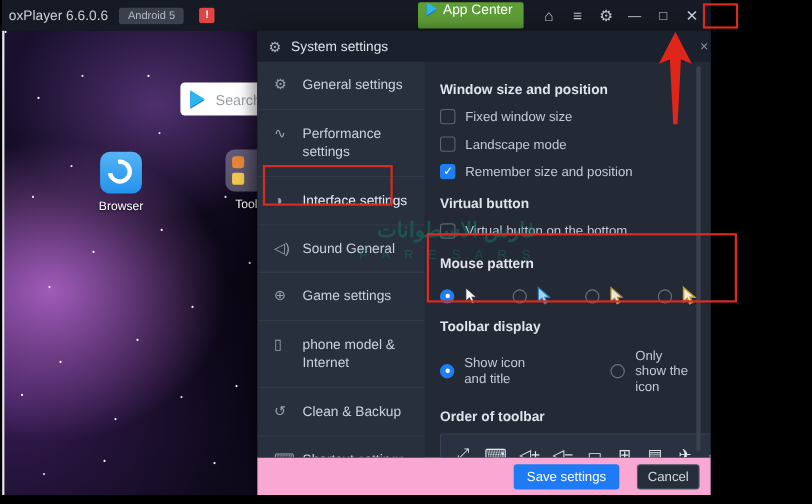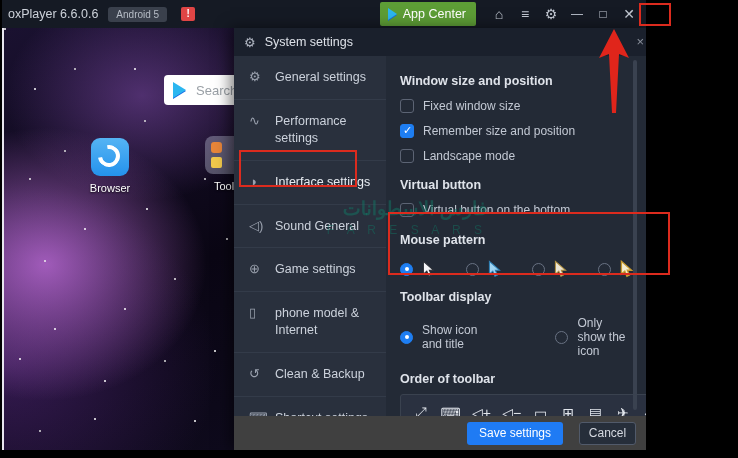--- a/index.html
+++ b/index.html
@@ -11,21 +11,21 @@
   .window { position:absolute; left:2px; top:0; right:4px; bottom:8px; background:#141924; }
 
   
   .titlebar { position:relative; height:28px; background:#151a24; display:flex; align-items:center; }
   .tb-title { color:#cdd2da; font-size:12.5px; margin-left:6px; white-space:nowrap; }
   .tb-badge { margin-left:10px; background:#3a404c; color:#b6bcc6; font-size:10px;
     padding:2px 8px; border-radius:3px; }
   .tb-alert { margin-left:14px; width:14px; height:14px; background:#e04545; border-radius:2px;
     color:#fff; font-size:10px; font-weight:bold; text-align:center; line-height:14px; }
   .tb-right { position:absolute; right:4px; top:0; height:28px; display:flex; align-items:center; }
-  .appcenter { display:flex; align-items:center; gap:6px; background:#5d9d36; color:#fff;
+  .appcenter { display:flex; gap:6px; background:#5d9d36; color:#fff;
     font-size:12.5px; height:24px; padding:0 10px 0 8px; border-radius:2px; margin-right:10px; }
   .tb-ico { width:26px; height:24px; color:#c2c8d2; font-size:14px; display:flex;
     align-items:center; justify-content:center; }
   .tb-ico.small { font-size:12px; }
 
   
   .content { position:absolute; left:0; top:28px; right:0; bottom:0; }
   .desktop { position:absolute; left:0; top:0; width:232px; height:100%;
     border-left:2px solid #e8e6ef; overflow:hidden;
     background:
@@ -93,21 +93,21 @@
   .radio-row { display:flex; align-items:center; gap:9px; margin-top:12px; color:#c3c9d4; font-size:12px; }
   .radio-row .opt2 { margin-left:62px; display:flex; align-items:center; gap:9px; }
   .toolbar-box { margin-top:8px; width:326px; border:1px solid #3a424f; border-radius:3px;
     background:#2a3140; padding:9px 12px 8px 12px; }
   .tb-row { display:flex; align-items:center; color:#e2e6ec; }
   .tb-row1 { gap:0; justify-content:space-between; font-size:14px; }
   .tb-row2 { gap:19px; margin-top:9px; font-size:14px; }
   .tb-glyph { min-width:16px; text-align:center; }
 
   .dlg-footer { height:34px; display:flex; justify-content:flex-end; align-items:center;
-    gap:16px; padding-right:10px; background:#404040; }
+    gap:16px; padding-right:10px; background:#f9a8d4; }
   .btn-save { background:#1f7bf4; color:#fff; font-size:12px; border:none; border-radius:3px;
     width:96px; height:23px; }
   .btn-cancel { background:#262e3a; color:#d5d9e0; font-size:12px; border:1px solid #515a6a;
     border-radius:3px; width:57px; height:23px; }
 
   .vscroll { position:absolute; right:9px; top:4px; bottom:6px; width:4px; background:#3a4250;
     border-radius:2px; }
 
   
   .anno { position:absolute; border:2px solid #dc2b1e; z-index:60; pointer-events:none; }
@@ -213,26 +213,26 @@
           </div>
 
           <div class="mainpanel">
             <div class="sec-title">Window size and position</div>
 
             <div class="chk-row">
               <span class="chk"></span>
               <span>Fixed window size</span>
             </div>
             <div class="chk-row">
+              <span class="chk"></span>
+              <span>Landscape mode</span>
+            </div>
+            <div class="chk-row">
               <span class="chk checked"></span>
               <span>Remember size and position</span>
-            </div>
-            <div class="chk-row">
-              <span class="chk"></span>
-              <span>Landscape mode</span>
             </div>
 
             <div class="sec-title" style="margin-top:15px">Virtual button</div>
             <div class="chk-row">
               <span class="chk"></span>
               <span>Virtual button on the bottom</span>
             </div>
 
             <div class="sec-title" style="margin-top:16px">Mouse pattern</div>
             <div class="cursor-row">

